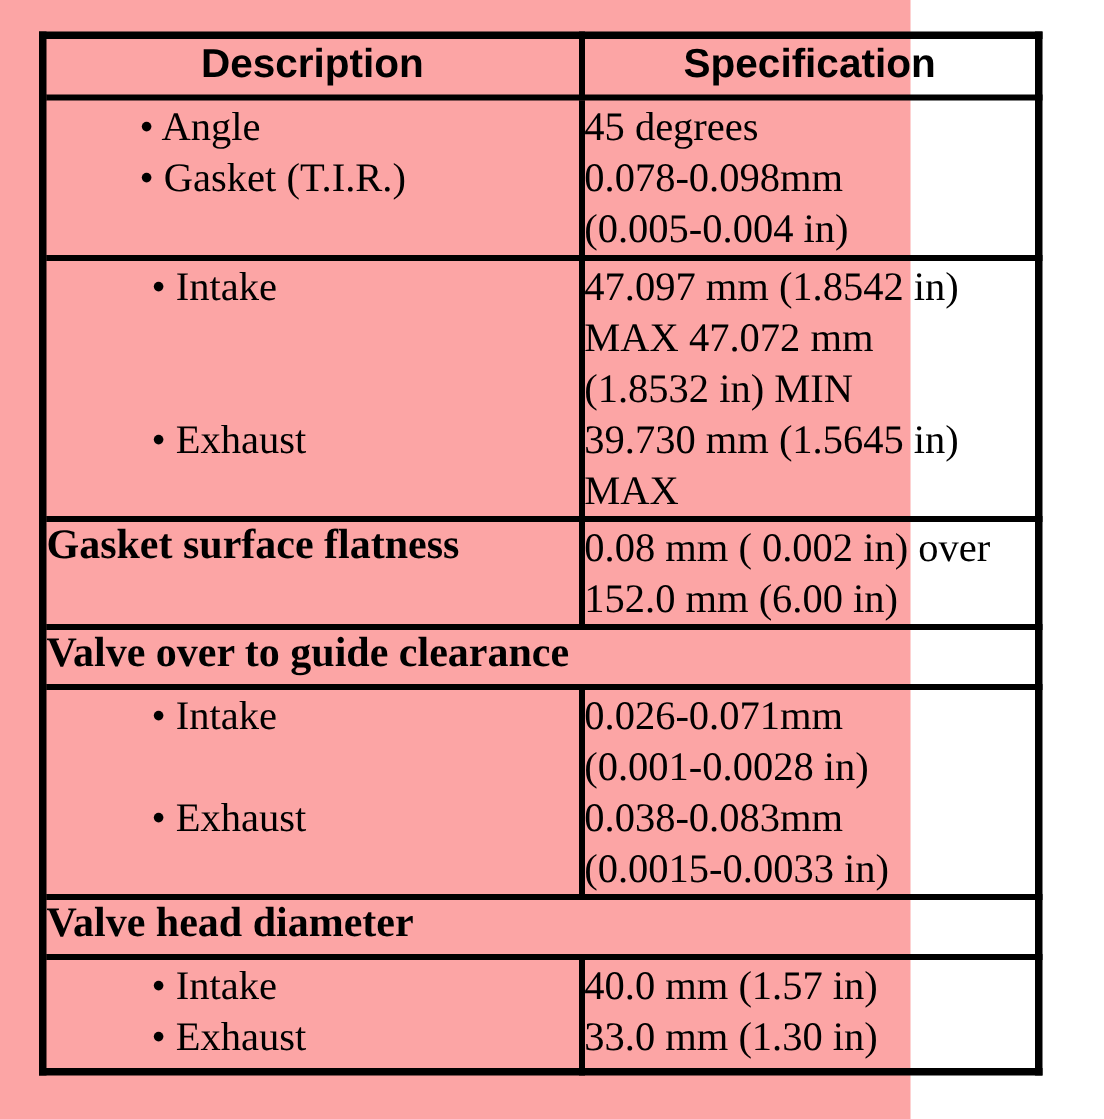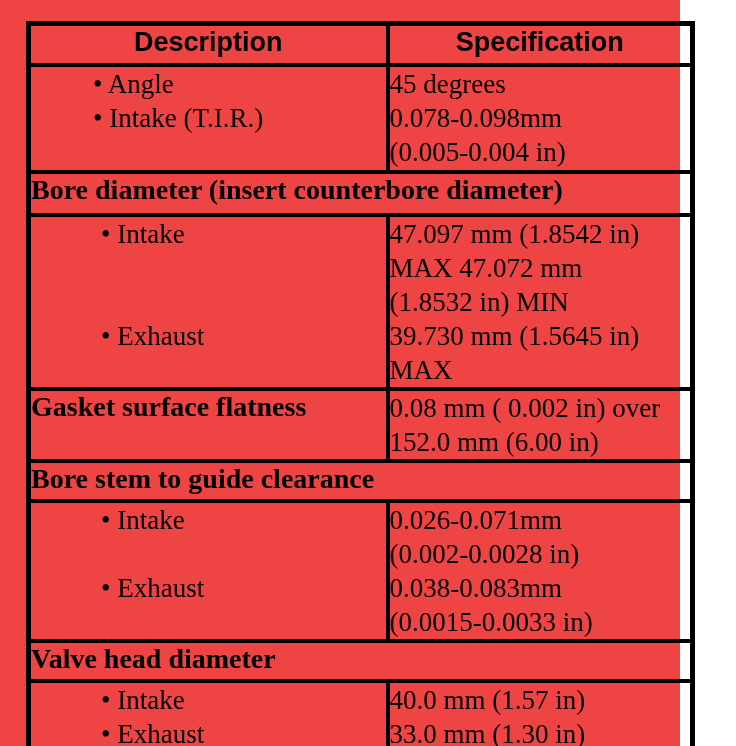--- a/index.html
+++ b/index.html
@@ -5,23 +5,23 @@
   html, body {
     margin: 0;
     padding: 0;
     background: #ffffff;
     width: 736px;
     height: 746px;
     overflow: hidden;
   }
   .page {
     position: relative;
-    width: 680px;
+    width: 607px;
     height: 746px;
-    background: #ef4444;
+    background: #fca5a5;
     color: #000000;
   }
   table.spec-table {
     position: absolute;
     left: 26px;
     top: 21px;
     width: 664px;
     border-collapse: collapse;
     table-layout: fixed;
     border: 5px solid #000000;
@@ -96,58 +96,55 @@
     </colgroup>
 
     <tbody>
         <tr class="h-header">
       <th class="col-head">Description</th>
       <th class="col-head">Specification</th>
     </tr>
 
     <tr class="h-seat">
       <td class="cell desc indent-a">• Angle
-• Intake (T.I.R.)</td>
+• Gasket (T.I.R.)</td>
       <td class="cell spec">45 degrees
 0.078-0.098mm
 (0.005-0.004 in)</td>
     </tr>
 
-    <tr class="h-sect1">
-      <td class="section-head" colspan="2">Bore diameter (insert counterbore diameter)</td>
-    </tr>
 
     <tr class="h-bore">
       <td class="cell desc indent-b">• Intake
 
 
 • Exhaust</td>
       <td class="cell spec">47.097 mm (1.8542 in)
 MAX 47.072 mm
 (1.8532 in) MIN
 39.730 mm (1.5645 in)
 MAX</td>
     </tr>
 
     <tr class="h-gasket">
       <td class="desc-bold">Gasket surface flatness</td>
       <td class="cell spec">0.08 mm ( 0.002 in) over
 152.0 mm (6.00 in)</td>
     </tr>
 
     <tr class="h-sect2">
-      <td class="section-head" colspan="2">Bore stem to guide clearance</td>
+      <td class="section-head" colspan="2">Valve over to guide clearance</td>
     </tr>
 
     <tr class="h-stem">
       <td class="cell desc indent-b">• Intake
 
 • Exhaust</td>
       <td class="cell spec">0.026-0.071mm
-(0.002-0.0028 in)
+(0.001-0.0028 in)
 0.038-0.083mm
 (0.0015-0.0033 in)</td>
     </tr>
 
     <tr class="h-sect3">
       <td class="section-head" colspan="2">Valve head diameter</td>
     </tr>
 
     <tr class="h-head">
       <td class="cell desc indent-b">• Intake

